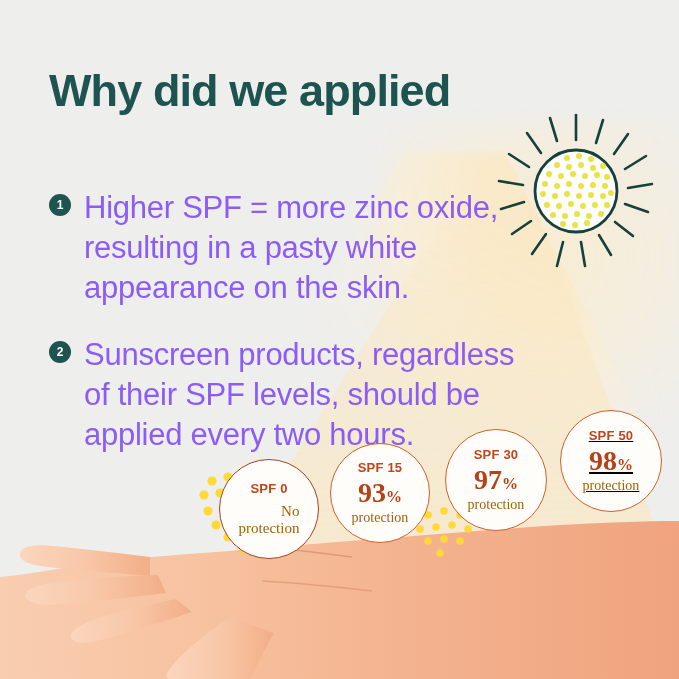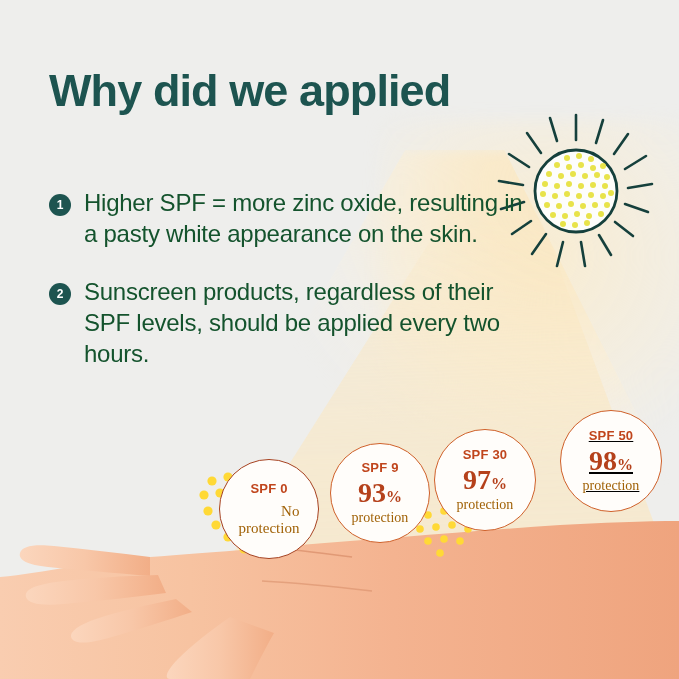--- a/index.html
+++ b/index.html
@@ -106,23 +106,23 @@
     background: #1d5450;
     color: #ffffff;
     font-size: 12px;
     font-weight: 700;
     line-height: 22px;
     text-align: center;
     margin-top: 6px;
     margin-right: 13px;
   }
   .item-text {
-    font-size: 24px;
+    font-size: 31px;
     line-height: 1.29;
-    color: #14532d;
+    color: #8b5cf6;
     letter-spacing: -0.25px;
   }
 
   
   .arm-layer {
     position: absolute;
     left: 0;
     bottom: 0;
     width: 679px;
     height: 230px;
@@ -159,21 +159,21 @@
     font-family: "Liberation Serif", serif;
     font-size: 14px;
     line-height: 1.12;
     color: #a16207;
     margin-top: 3px;
   }
   .b-sub.big { font-size: 15px; margin-top: 7px; text-align: right; }
 
   #bubble-spf0   { left: 219px; top: 459px; width: 100px; height: 100px; border: 1.4px solid #a6411f; }
   #bubble-spf15  { left: 330px; top: 443px; width: 100px; height: 100px; border: 1.4px solid #cf6029; }
-  #bubble-spf30  { left: 434px; top: 429px; width: 102px; height: 102px; border: 1.4px solid #cf6029; }
+  #bubble-spf30  { left: 445px; top: 429px; width: 102px; height: 102px; border: 1.4px solid #cf6029; }
   #bubble-spf50  { left: 560px; top: 410px; width: 102px; height: 102px; border: 1.4px solid #cf6029; text-decoration: underline; }
 
   
   .source {
     position: absolute;
     right: 36px;
     bottom: 26px;
     font-size: 17px;
     font-style: italic;
     color: #242424;
@@ -390,21 +390,21 @@
 
   <div class="bubble" id="bubble-spf0">
     <div class="b-title">SPF 0</div>
     <div class="b-sub big">
       <span>No</span><br>
       <span>protection</span>
     </div>
   </div>
 
   <div class="bubble" id="bubble-spf15">
-    <div class="b-title">SPF 9</div>
+    <div class="b-title">SPF 15</div>
     <div class="b-pct">
       <span>93</span><span class="sym">%</span>
     </div>
     <div class="b-sub">protection</div>
   </div>
 
   <div class="bubble" id="bubble-spf30">
     <div class="b-title">SPF 30</div>
     <div class="b-pct">
       <span>97</span><span class="sym">%</span>

